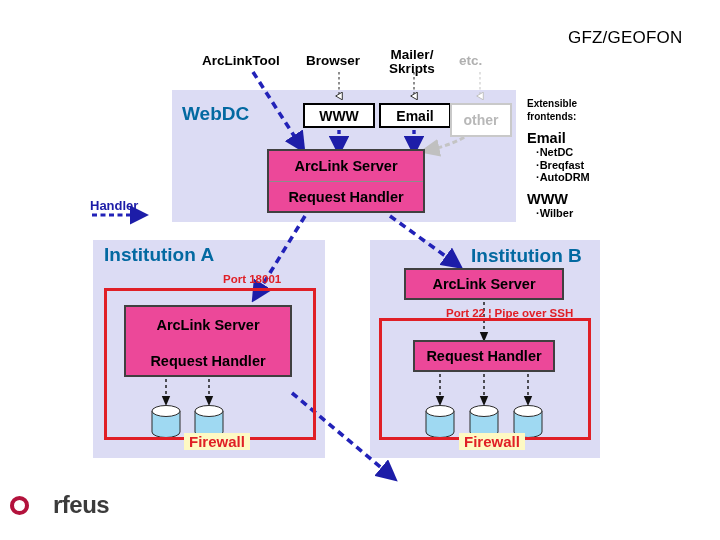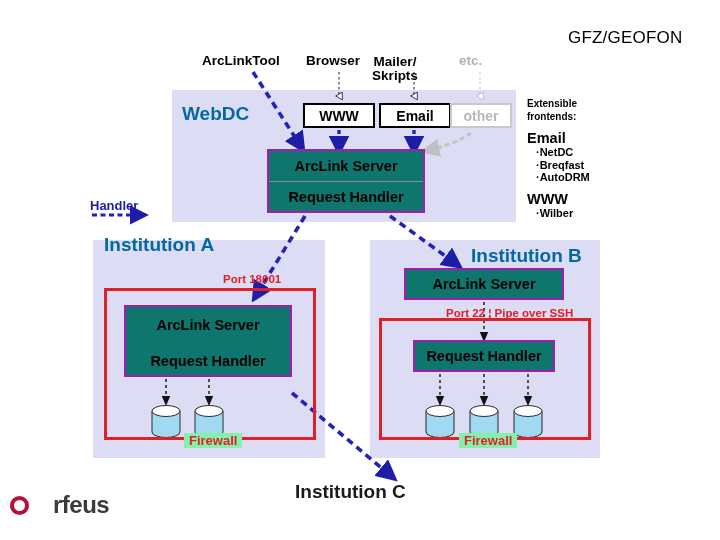--- a/index.html
+++ b/index.html
@@ -36,65 +36,65 @@
   #inst-a-panel { left: 93px; top: 240px; width: 232px; height: 218px; }
   #inst-b-panel { left: 370px; top: 240px; width: 230px; height: 218px; }
 
   .panel-title {
     font-size: 19px;
     font-weight: bold;
     color: #0369a1;
     white-space: nowrap;
   }
   #webdc-title  { left: 182px; top: 103px; font-size: 19px; }
-  #inst-a-title { left: 104px; top: 234px; }
+  #inst-a-title { left: 104px; top: 244px; }
   #inst-b-title { left: 471px; top: 245px; }
   #inst-c-title {
     left: 295px; top: 481px;
     font-size: 19px; font-weight: bold; color: #1a1a1a;
     white-space: nowrap;
   }
 
   
   .src-label {
     font-size: 13.5px;
     font-weight: bold;
     color: #000000;
     text-align: center;
     line-height: 14px;
     white-space: nowrap;
   }
   #lbl-arclinktool { left: 202px; top: 54px; }
   #lbl-browser     { left: 306px; top: 54px; }
-  #lbl-mailer      { left: 364px; top: 48px; white-space: normal; width: 62px; margin-top: 7px; }
+  #lbl-mailer      { left: 381px; top: 48px; white-space: normal; width: 62px; }
   #lbl-etc         { left: 459px; top: 54px; color: #b0b0b0; }
 
   
   .fe-box {
     background: #ffffff;
     border: 2px solid #000000;
     font-size: 14px;
     font-weight: bold;
     color: #000000;
     display: flex;
     align-items: center;
     justify-content: center;
     box-sizing: border-box;
   }
   #box-www   { left: 303px; top: 103px; width: 72px; height: 25px; }
   #box-email { left: 379px; top: 103px; width: 72px; height: 25px; }
   #box-other {
-    left: 450px; top: 103px; width: 62px; height: 25px;
+    left: 450px; top: 103px; width: 62px; height: 34px;
     border-color: #c9c9c9; color: #b8b8b8; font-weight: bold;
   }
 
   
   .srv-box {
-    background: #0f766e;
-    border: 2px solid #a21caf;
+    background: #ec4899;
+    border: 2px solid #404040;
     box-sizing: border-box;
   }
   .srv-row {
     display: flex;
     align-items: center;
     justify-content: center;
     font-size: 14.5px;
     font-weight: bold;
     color: #000000;
     white-space: nowrap;
@@ -115,24 +115,24 @@
   
   .firewall {
     border: 3px solid #e01f26;
     box-sizing: border-box;
     background: transparent;
   }
   #fw-a { left: 104px; top: 288px; width: 212px; height: 152px; }
   #fw-b { left: 379px; top: 318px; width: 212px; height: 122px; }
 
   .fw-label {
-    font-size: 13px;
+    font-size: 15px;
     font-weight: bold;
     color: #e01f26;
-    background: #86efac;
+    background: #fef9c3;
     padding: 0 5px;
     white-space: nowrap;
   }
   #fw-a-label { left: 184px; top: 433px; }
   #fw-b-label { left: 459px; top: 433px; }
 
   .port-label {
     font-size: 11.5px;
     font-weight: bold;
     color: #e01f26;
@@ -340,20 +340,19 @@
   <div class="abs fw-label" id="fw-b-label">Firewall</div>
 
   <div class="abs srv-box" id="inst-b-srv">
     <div class="srv-row">ArcLink Server</div>
   </div>
 
   <div class="abs srv-box" id="inst-b-rh">
     <div class="srv-row">Request Handler</div>
   </div>
 
-  <div class="abs" id="inst-c-title">Institution C</div>
 
   <div class="abs" id="orfeus">
     <span class="o-ring"></span>
     <span class="o-text">rfeus</span>
   </div>
 
 </div>
 
 </body></html>

